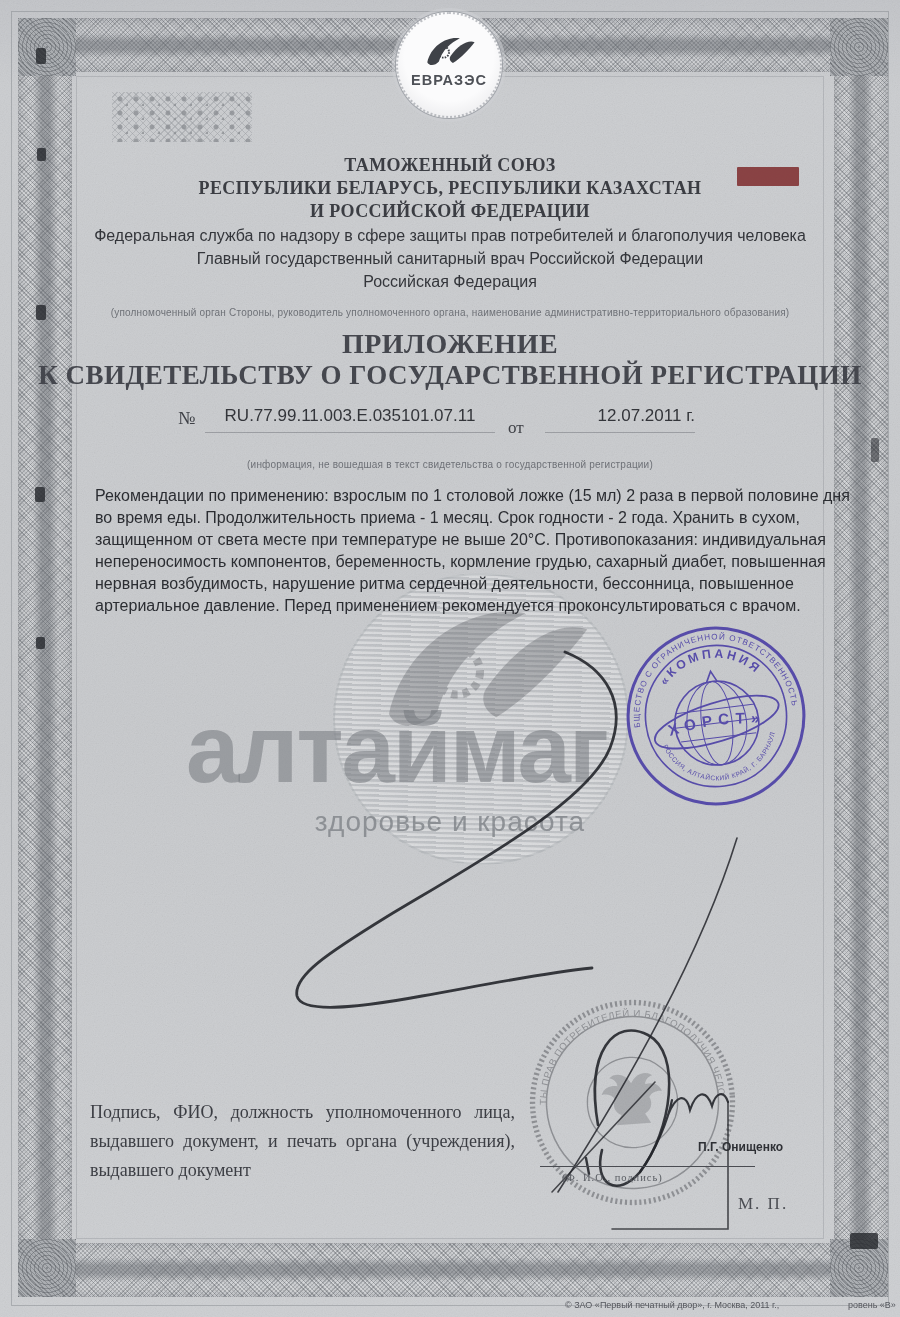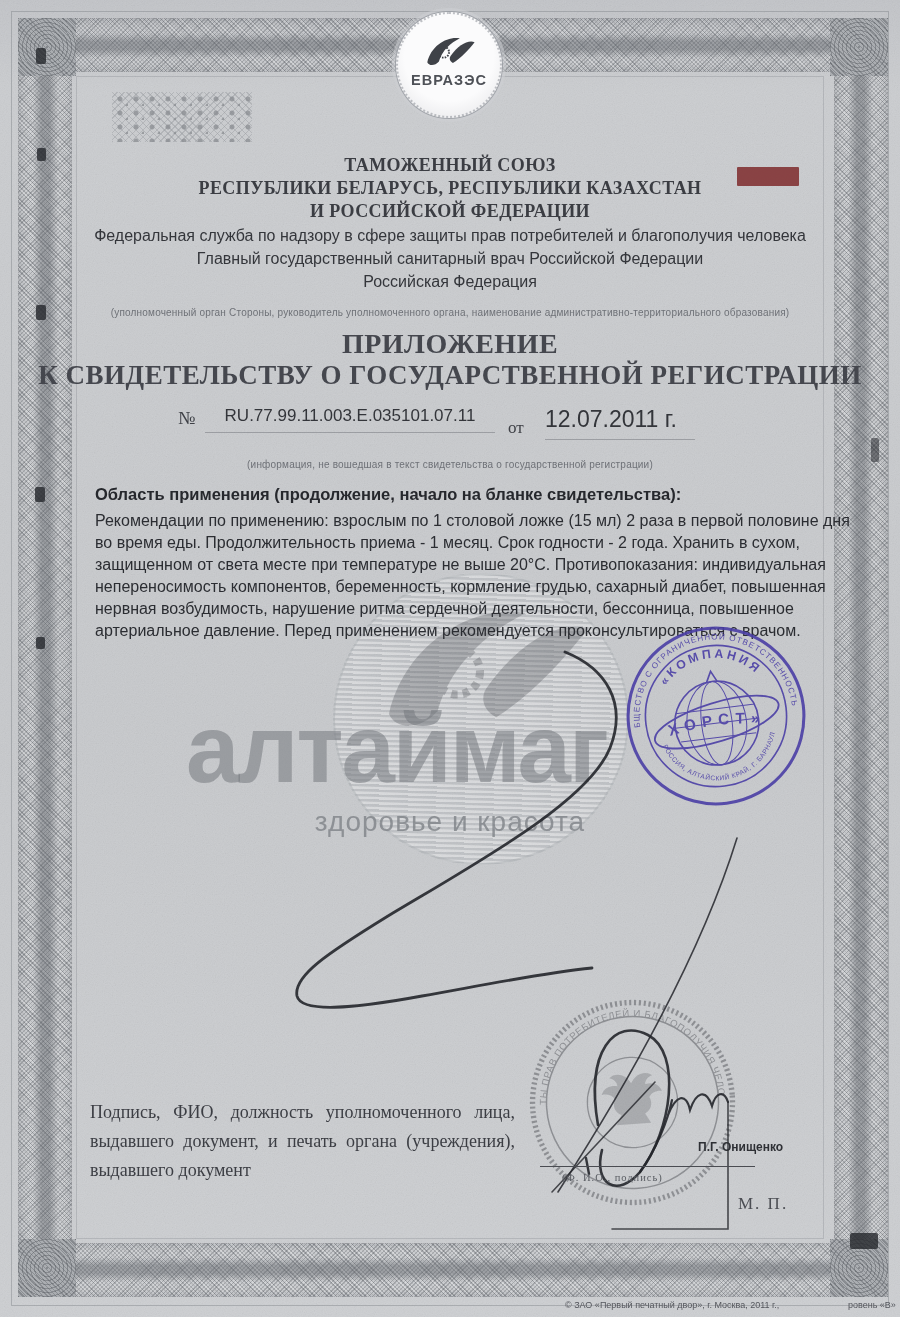--- a/index.html
+++ b/index.html
@@ -142,30 +142,29 @@
   <div class="abs hdr sa" style="top:250px;">Главный государственный санитарный врач Российской Федерации</div>
   <div class="abs hdr sa" style="top:273px;">Российская Федерация</div>
   <div class="abs hdr tiny" style="top:307px;">(уполномоченный орган Стороны, руководитель уполномоченного органа, наименование административно-территориального образования)</div>
 
   <div class="abs doc-title" style="top:328px;font-size:28px;">ПРИЛОЖЕНИЕ</div>
   <div class="abs doc-title" style="top:360px;font-size:27px;">К СВИДЕТЕЛЬСТВУ О ГОСУДАРСТВЕННОЙ РЕГИСТРАЦИИ</div>
 
   <div class="abs" style="left:178px;top:408px;font-family:'Liberation Serif',serif;font-size:18px;color:#3e4046;">№</div>
   <div class="abs reg-underline" style="left:205px;top:406px;width:290px;text-align:center;font-size:17px;color:#33353a;padding-bottom:6px;">RU.77.99.11.003.Е.035101.07.11</div>
   <div class="abs" style="left:508px;top:410px;font-family:'Liberation Serif',serif;font-size:17px;color:#3e4046;margin-top:8px;">от</div>
-  <div class="abs reg-underline" style="left:545px;top:406px;width:150px;text-align:left;font-size:23px;color:#33353a;padding-bottom:6px;">12.07.2011 г.</div>
+  <div class="abs reg-underline" style="left:545px;top:406px;width:150px;text-align:right;font-size:17px;color:#33353a;padding-bottom:6px;">12.07.2011 г.</div>
   <div class="abs hdr tiny" style="top:459px;">(информация, не вошедшая в текст свидетельства о государственной регистрации)</div>
 
   <div class="wm-circle"></div>
   <svg class="abs" style="left:350px;top:590px;opacity:.28" width="260" height="170" viewBox="0 0 80 52">
       <use href="#swoosh"></use>
     </svg>
 
   <div class="body-text" style="top:485px;">
-    <div class="head">Область применения (продолжение, начало на бланке свидетельства):</div>
     <div class="para">Рекомендации по применению: взрослым по 1 столовой ложке (15 мл) 2 раза в первой половине дня во время еды. Продолжительность приема - 1 месяц. Срок годности - 2 года. Хранить в сухом, защищенном от света месте при температуре не выше 20°С. Противопоказания: индивидуальная непереносимость компонентов, беременность, кормление грудью, сахарный диабет, повышенная нервная возбудимость, нарушение ритма сердечной деятельности, бессонница, повышенное артериальное давление. Перед применением рекомендуется проконсультироваться с врачом.</div>
   </div>
 
   <div class="wm-brand">алтаймаг</div>
   <div class="wm-tag">здоровье и красота</div>
 
   <svg class="abs" style="left:624px;top:624px;transform:rotate(-7deg);opacity:.9" width="184" height="184" viewBox="0 0 180 180">
     <g fill="none" stroke="#4b3fa6">
       <circle cx="90" cy="90" r="86" stroke-width="3"></circle>
       <circle cx="90" cy="90" r="69" stroke-width="1.6"></circle>

